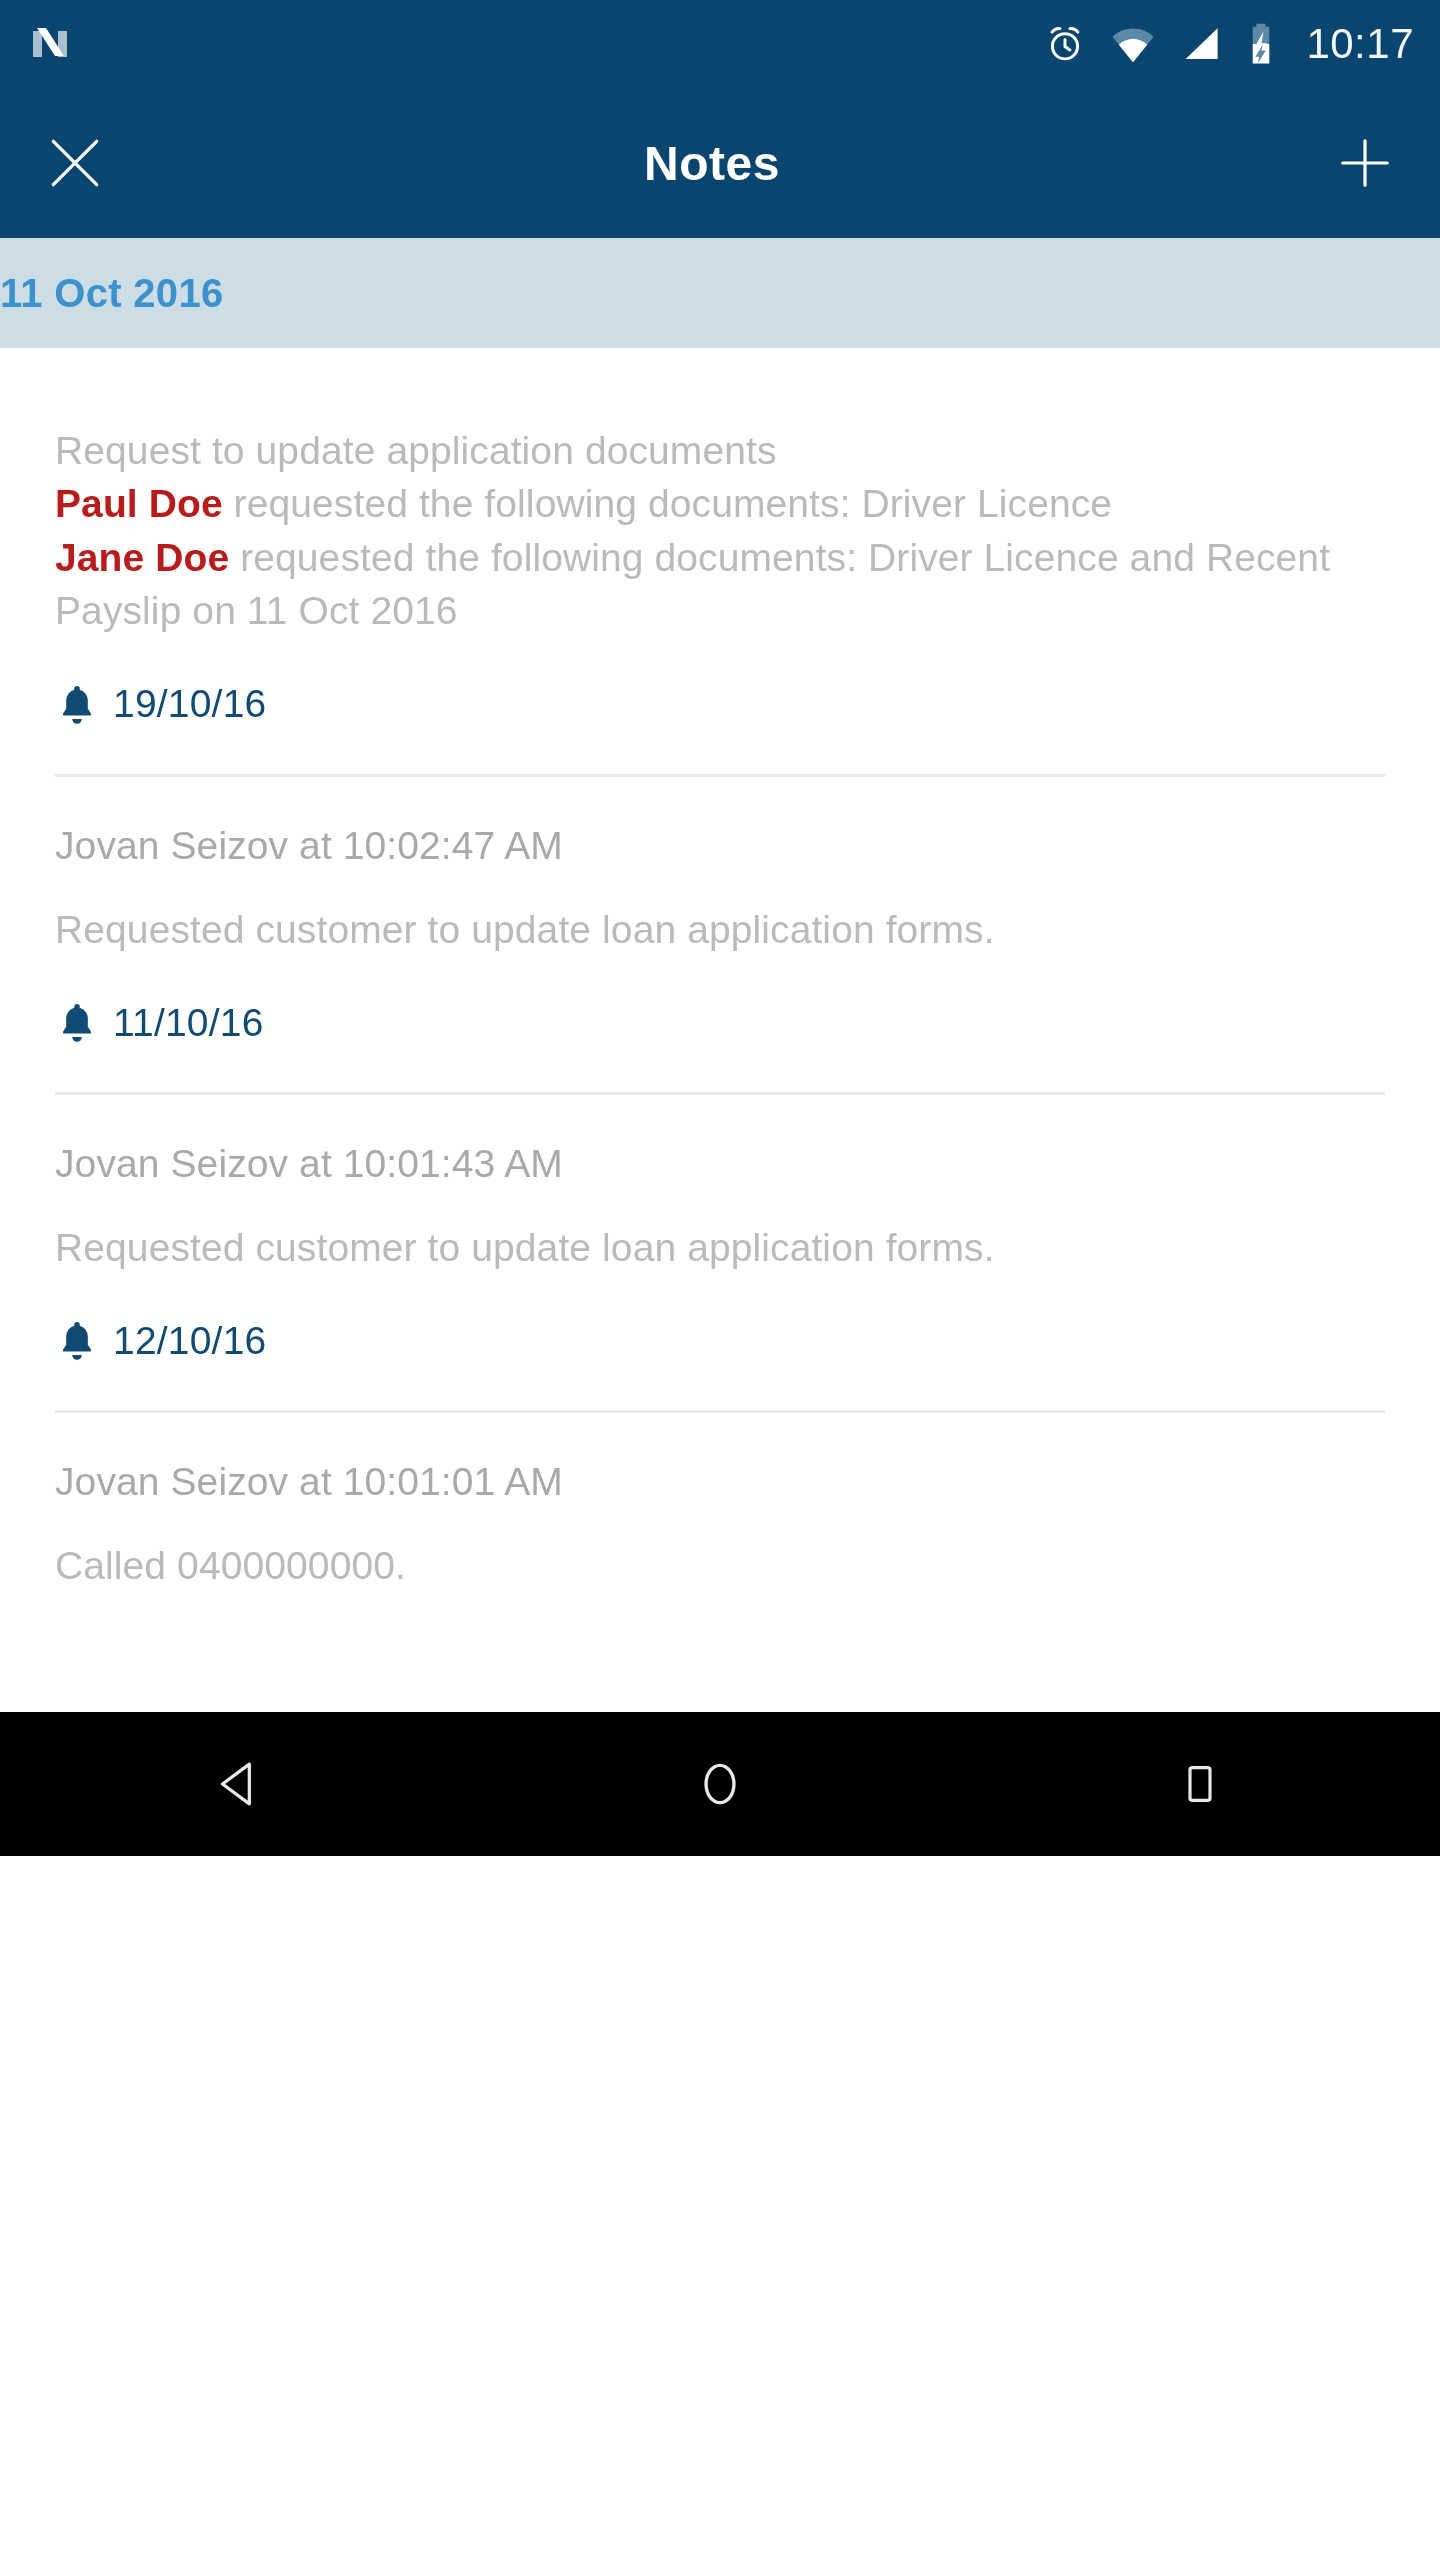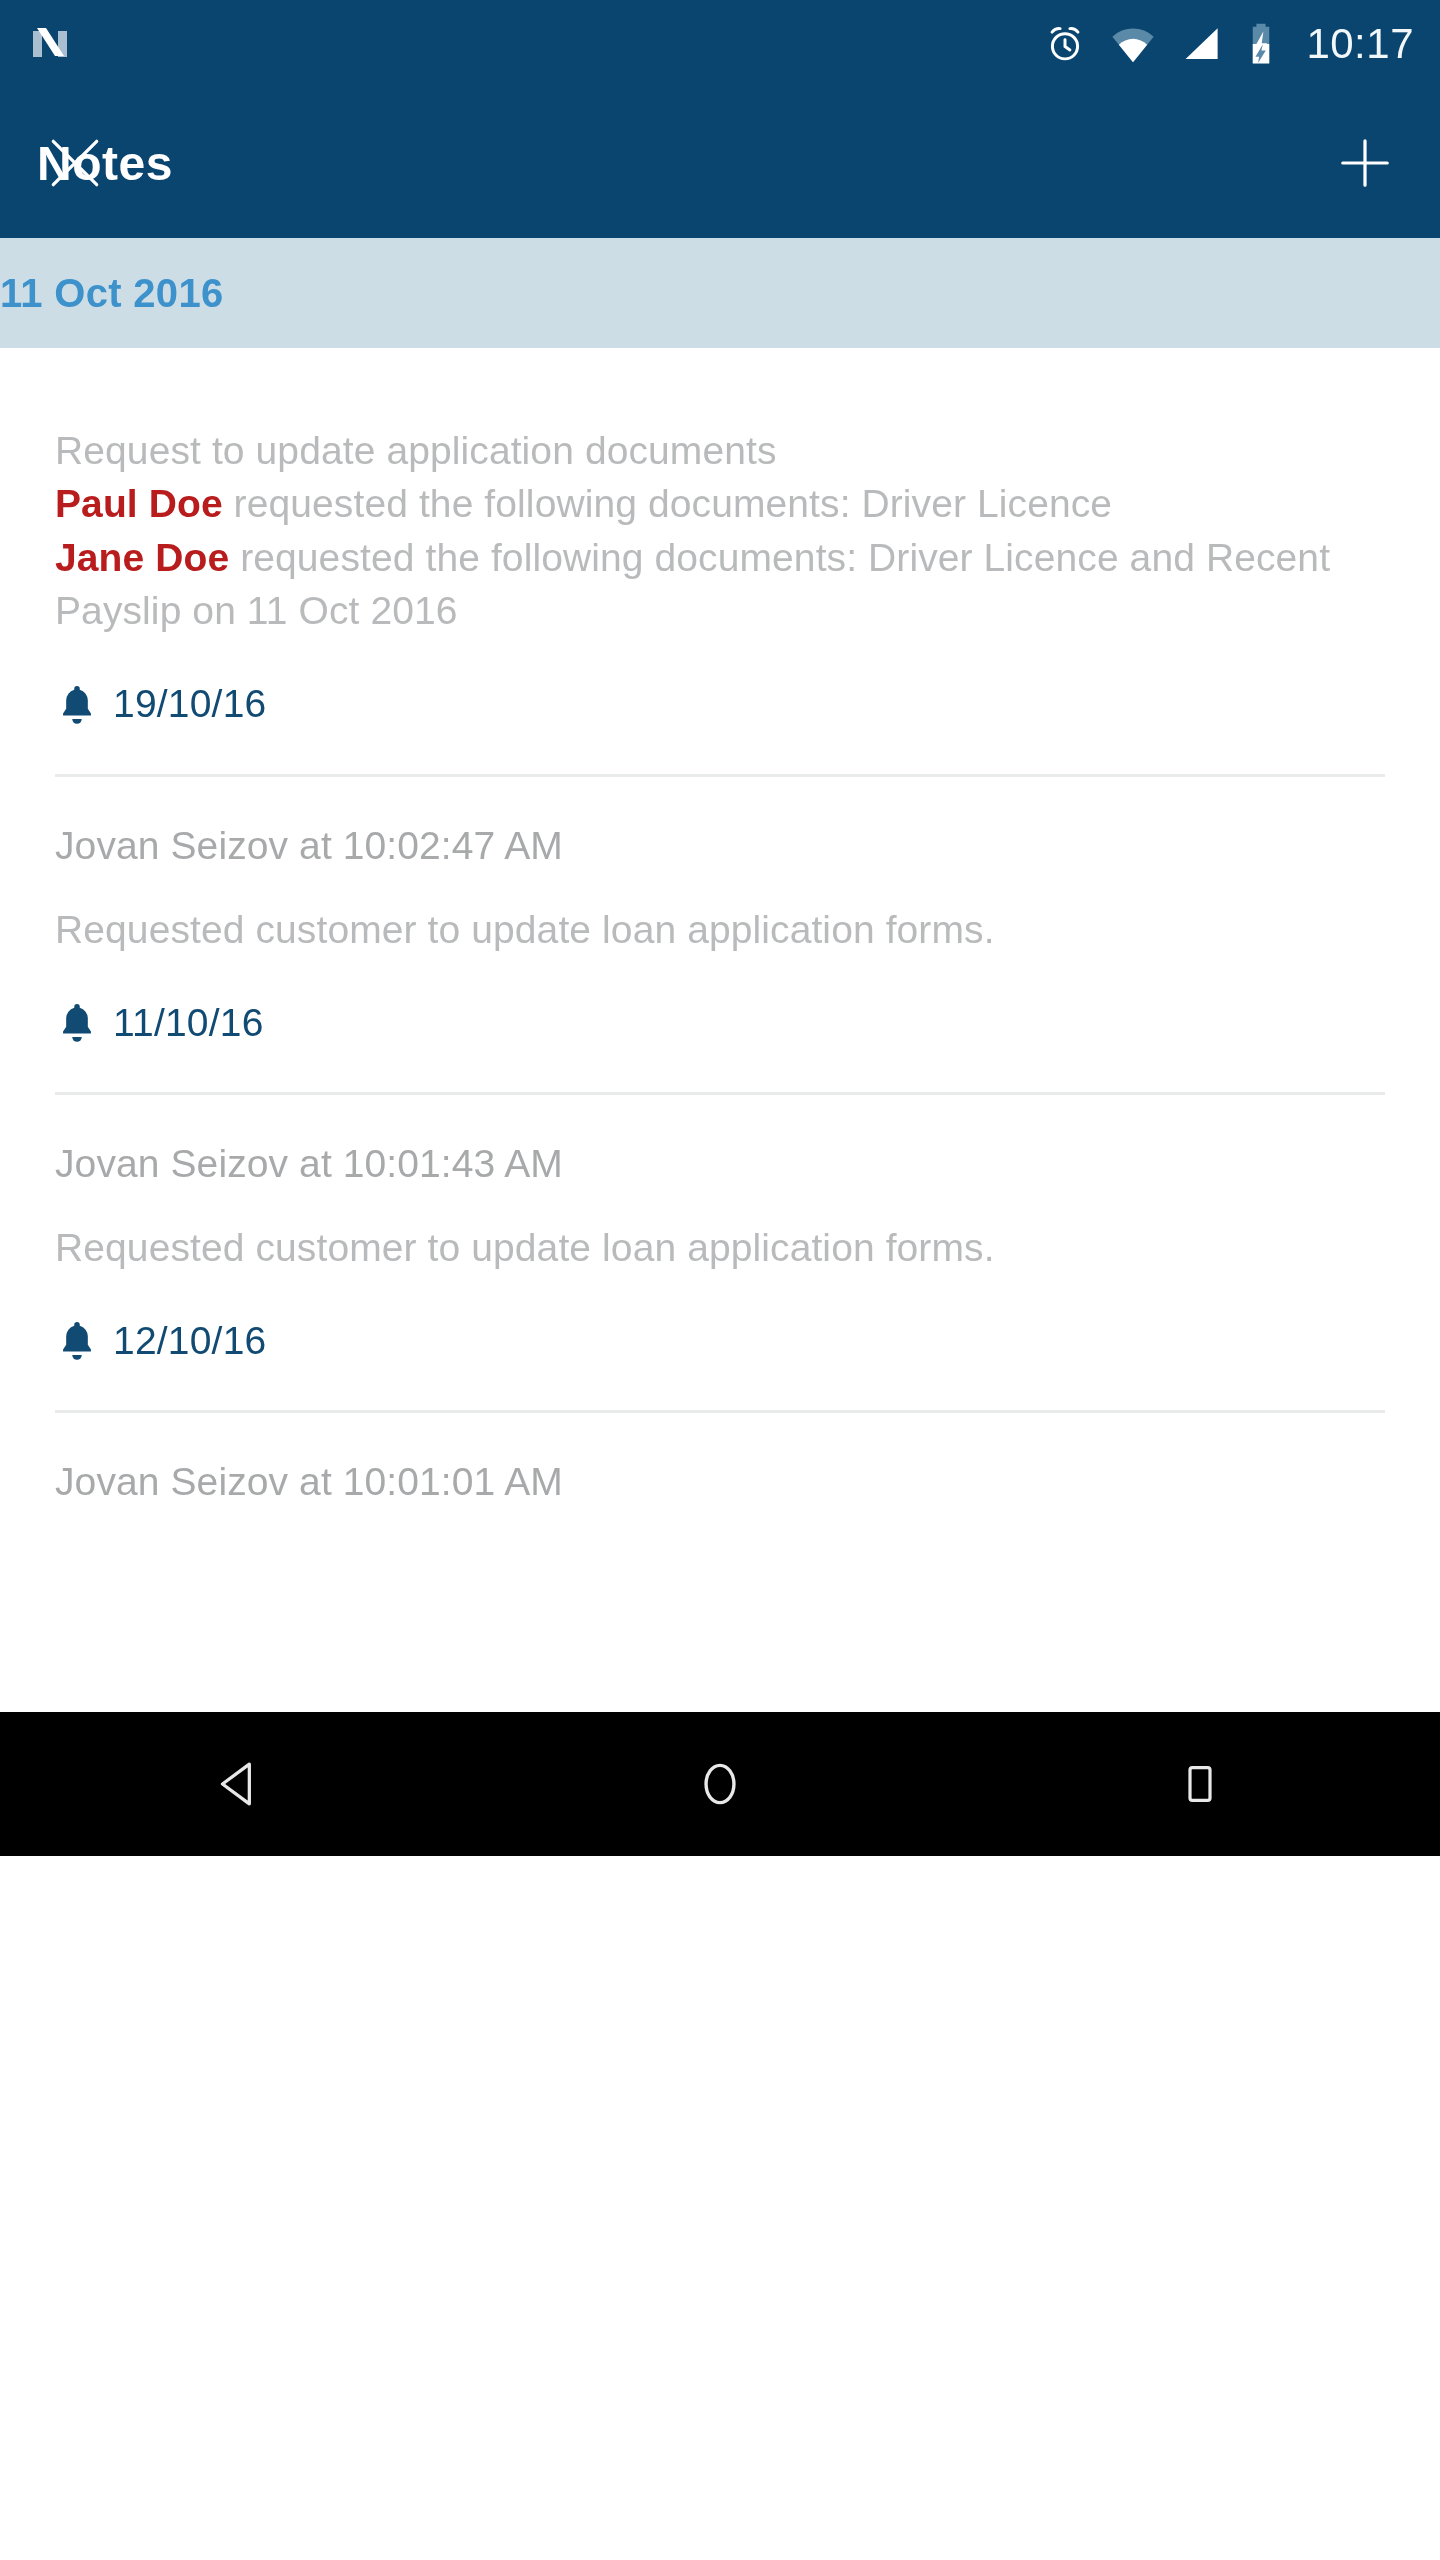--- a/index.html
+++ b/index.html
@@ -62,26 +62,26 @@
     height: 150px;
     display: flex;
     align-items: center;
     justify-content: center;
     cursor: pointer;
     flex: 0 0 auto;
   }
   .appbar-title {
     position: absolute;
     left: 0; right: 16px;
+    text-align: center;
     color: #ffffff;
     font-size: 48px;
     font-weight: 700;
     letter-spacing: 0.5px;
     pointer-events: none;
-    margin-left: 37px;
   }
   .spacer-flex { flex: 1 1 auto; }
 
   
   .date-band {
     height: 110px;
     background: #cddde6;
     display: flex;
     align-items: center;
     flex: 0 0 auto;
@@ -265,20 +265,23 @@
           <svg width="44" height="44" viewBox="0 0 24 24">
             <path d="M12 2.2 a1.5 1.5 0 0 1 1.5 1.5 v0.5 a6 6 0 0 1 4.4 5.8 v4.6 l1.7 2.6 v1.1 H4.4 v-1.1 l1.7-2.6 V10 a6 6 0 0 1 4.4-5.8 v-0.5 A1.5 1.5 0 0 1 12 2.2 Z" fill="#114a72"></path>
             <path d="M9.4 20.2 h5.2 a2.6 2.6 0 0 1 -5.2 0 Z" fill="#114a72"></path>
           </svg>
           <span class="reminder-date">12/10/16</span>
         </div>
       </div>
       <div class="note-divider"></div>
       <div class="note-item">
         <div class="note-author">Jovan Seizov at 10:01:01 AM</div>
+        <div class="note-body">
+          <span class="line"><span>Called 0400000000.</span></span>
+        </div>
       </div>
     </div>
 
   <div class="nav-bar">
     <div class="nav-btn">
       <svg width="56" height="56" viewBox="0 0 24 24">
         <polygon points="16,3.5 16,20.5 4.5,12" fill="none" stroke="#e8e8e8" stroke-width="1.4" stroke-linejoin="round"></polygon>
       </svg>
     </div>
     <div class="nav-btn">

